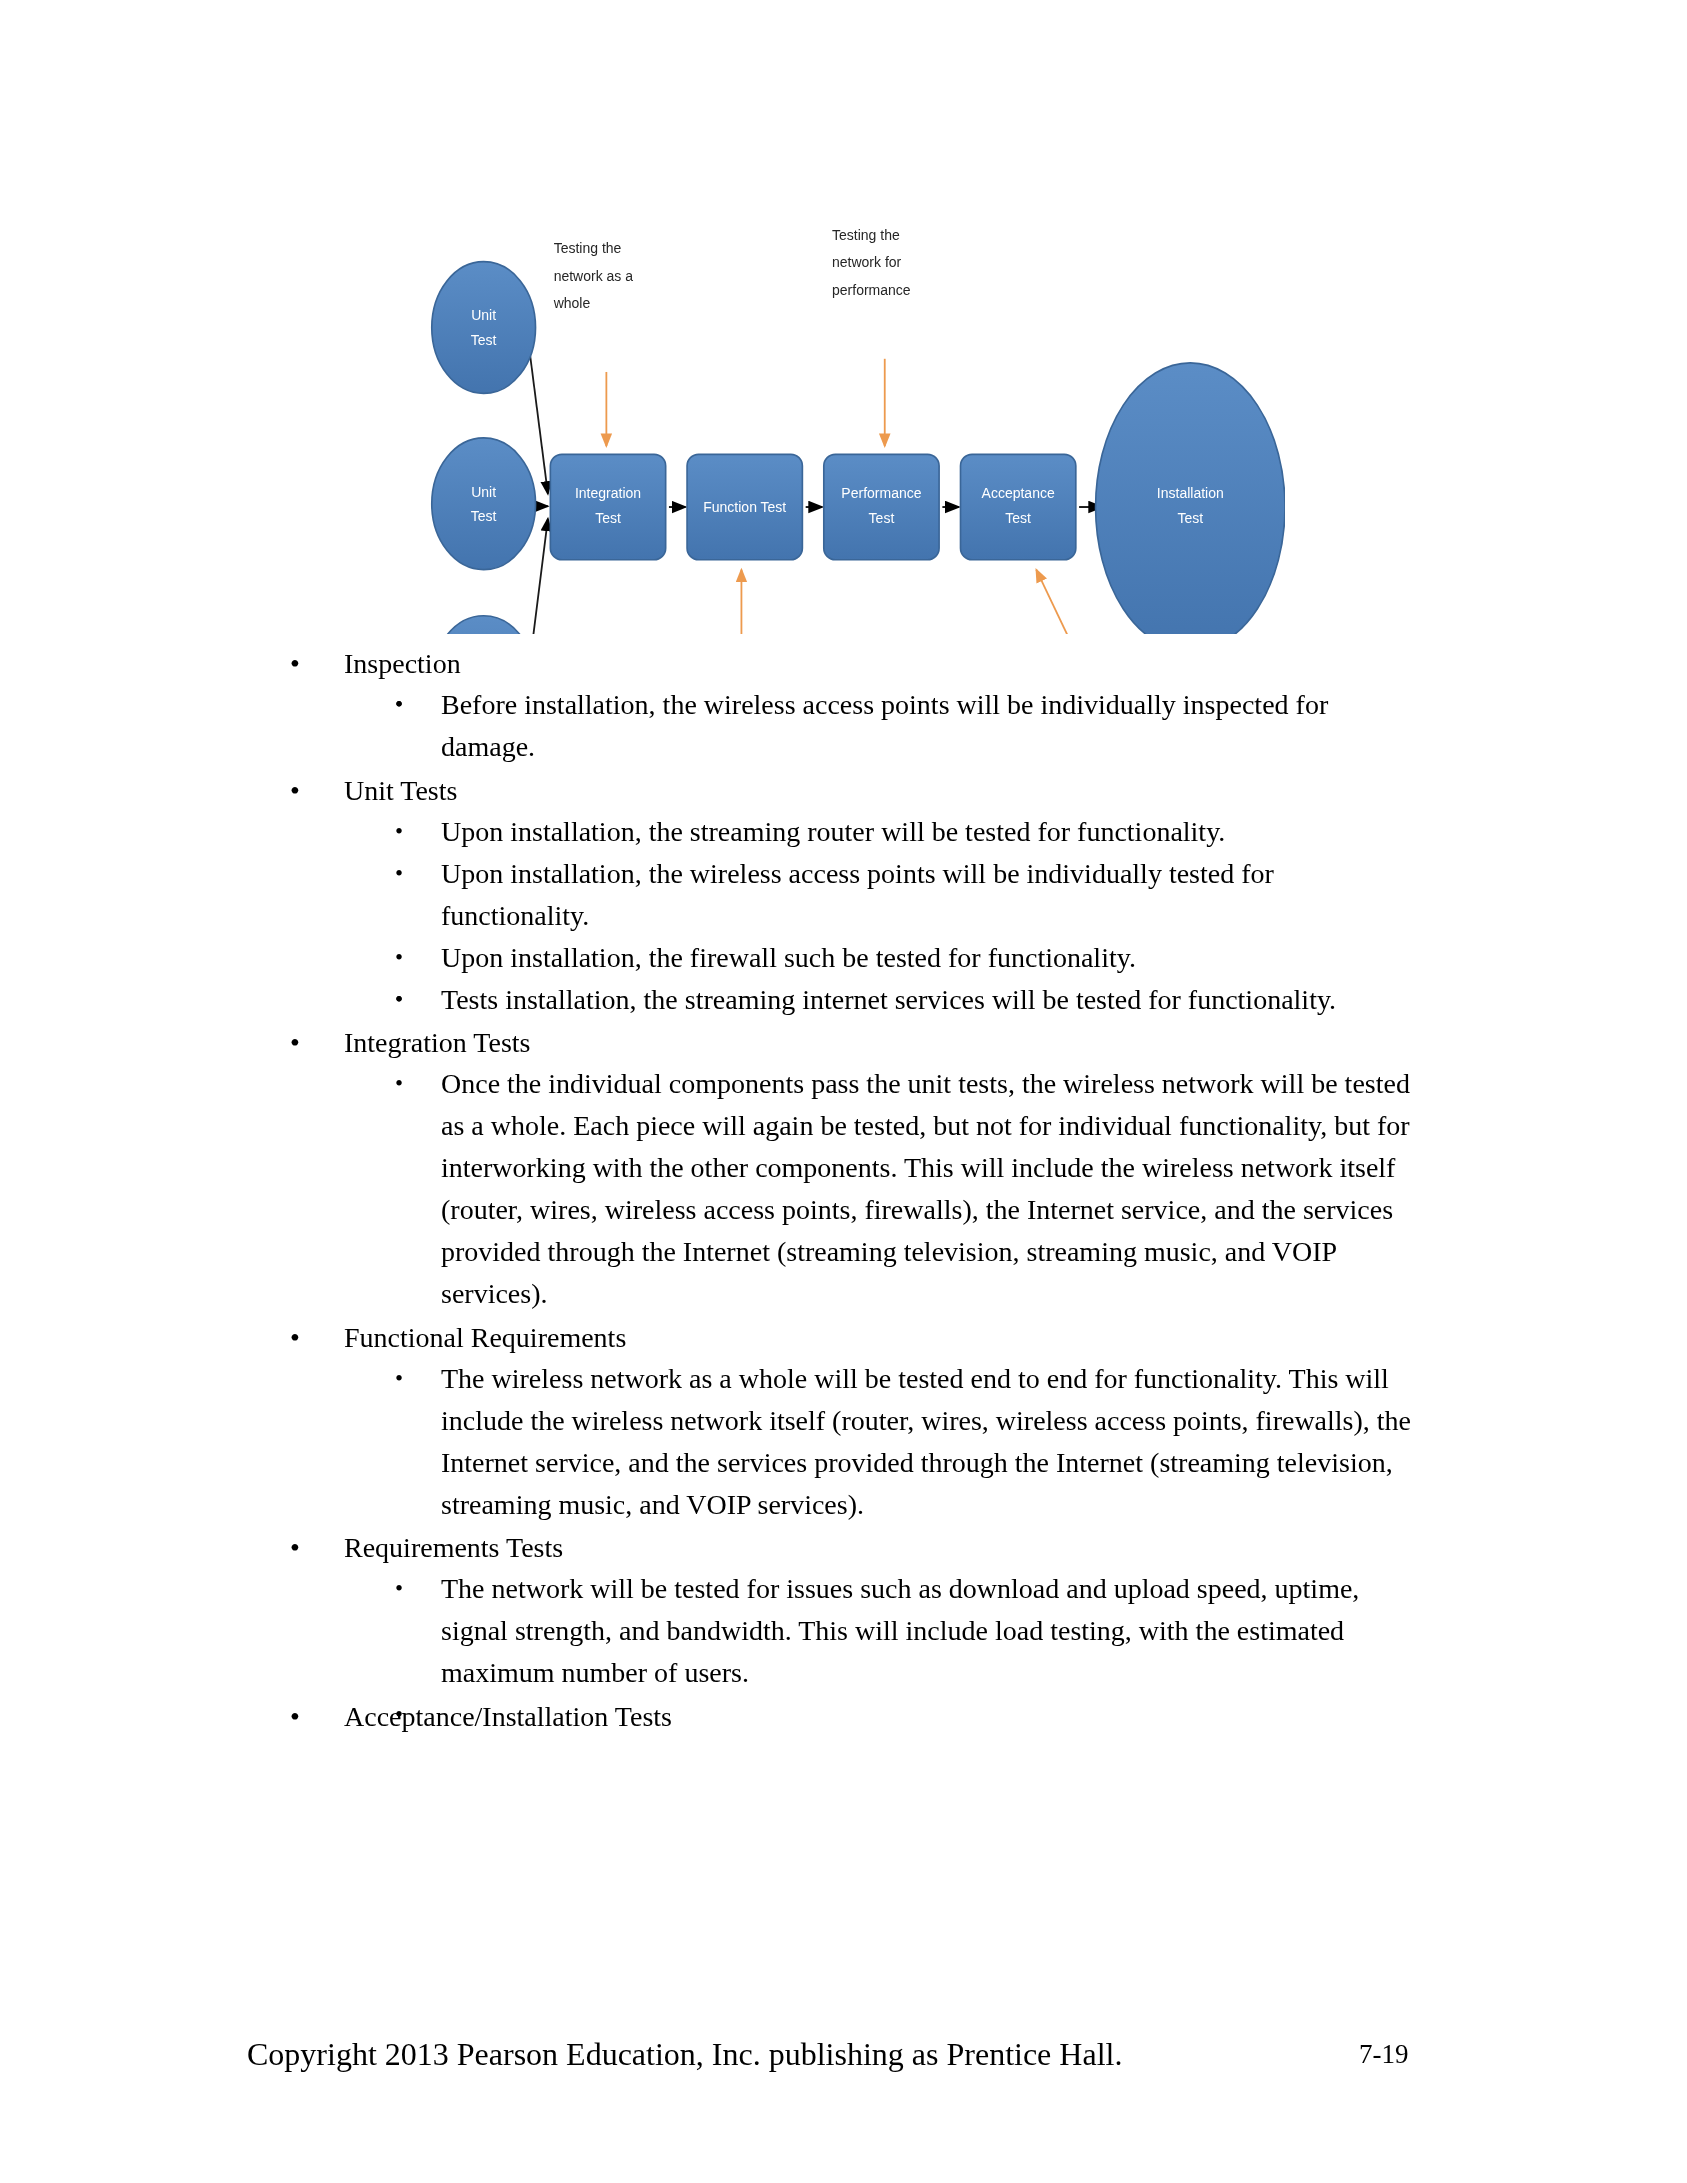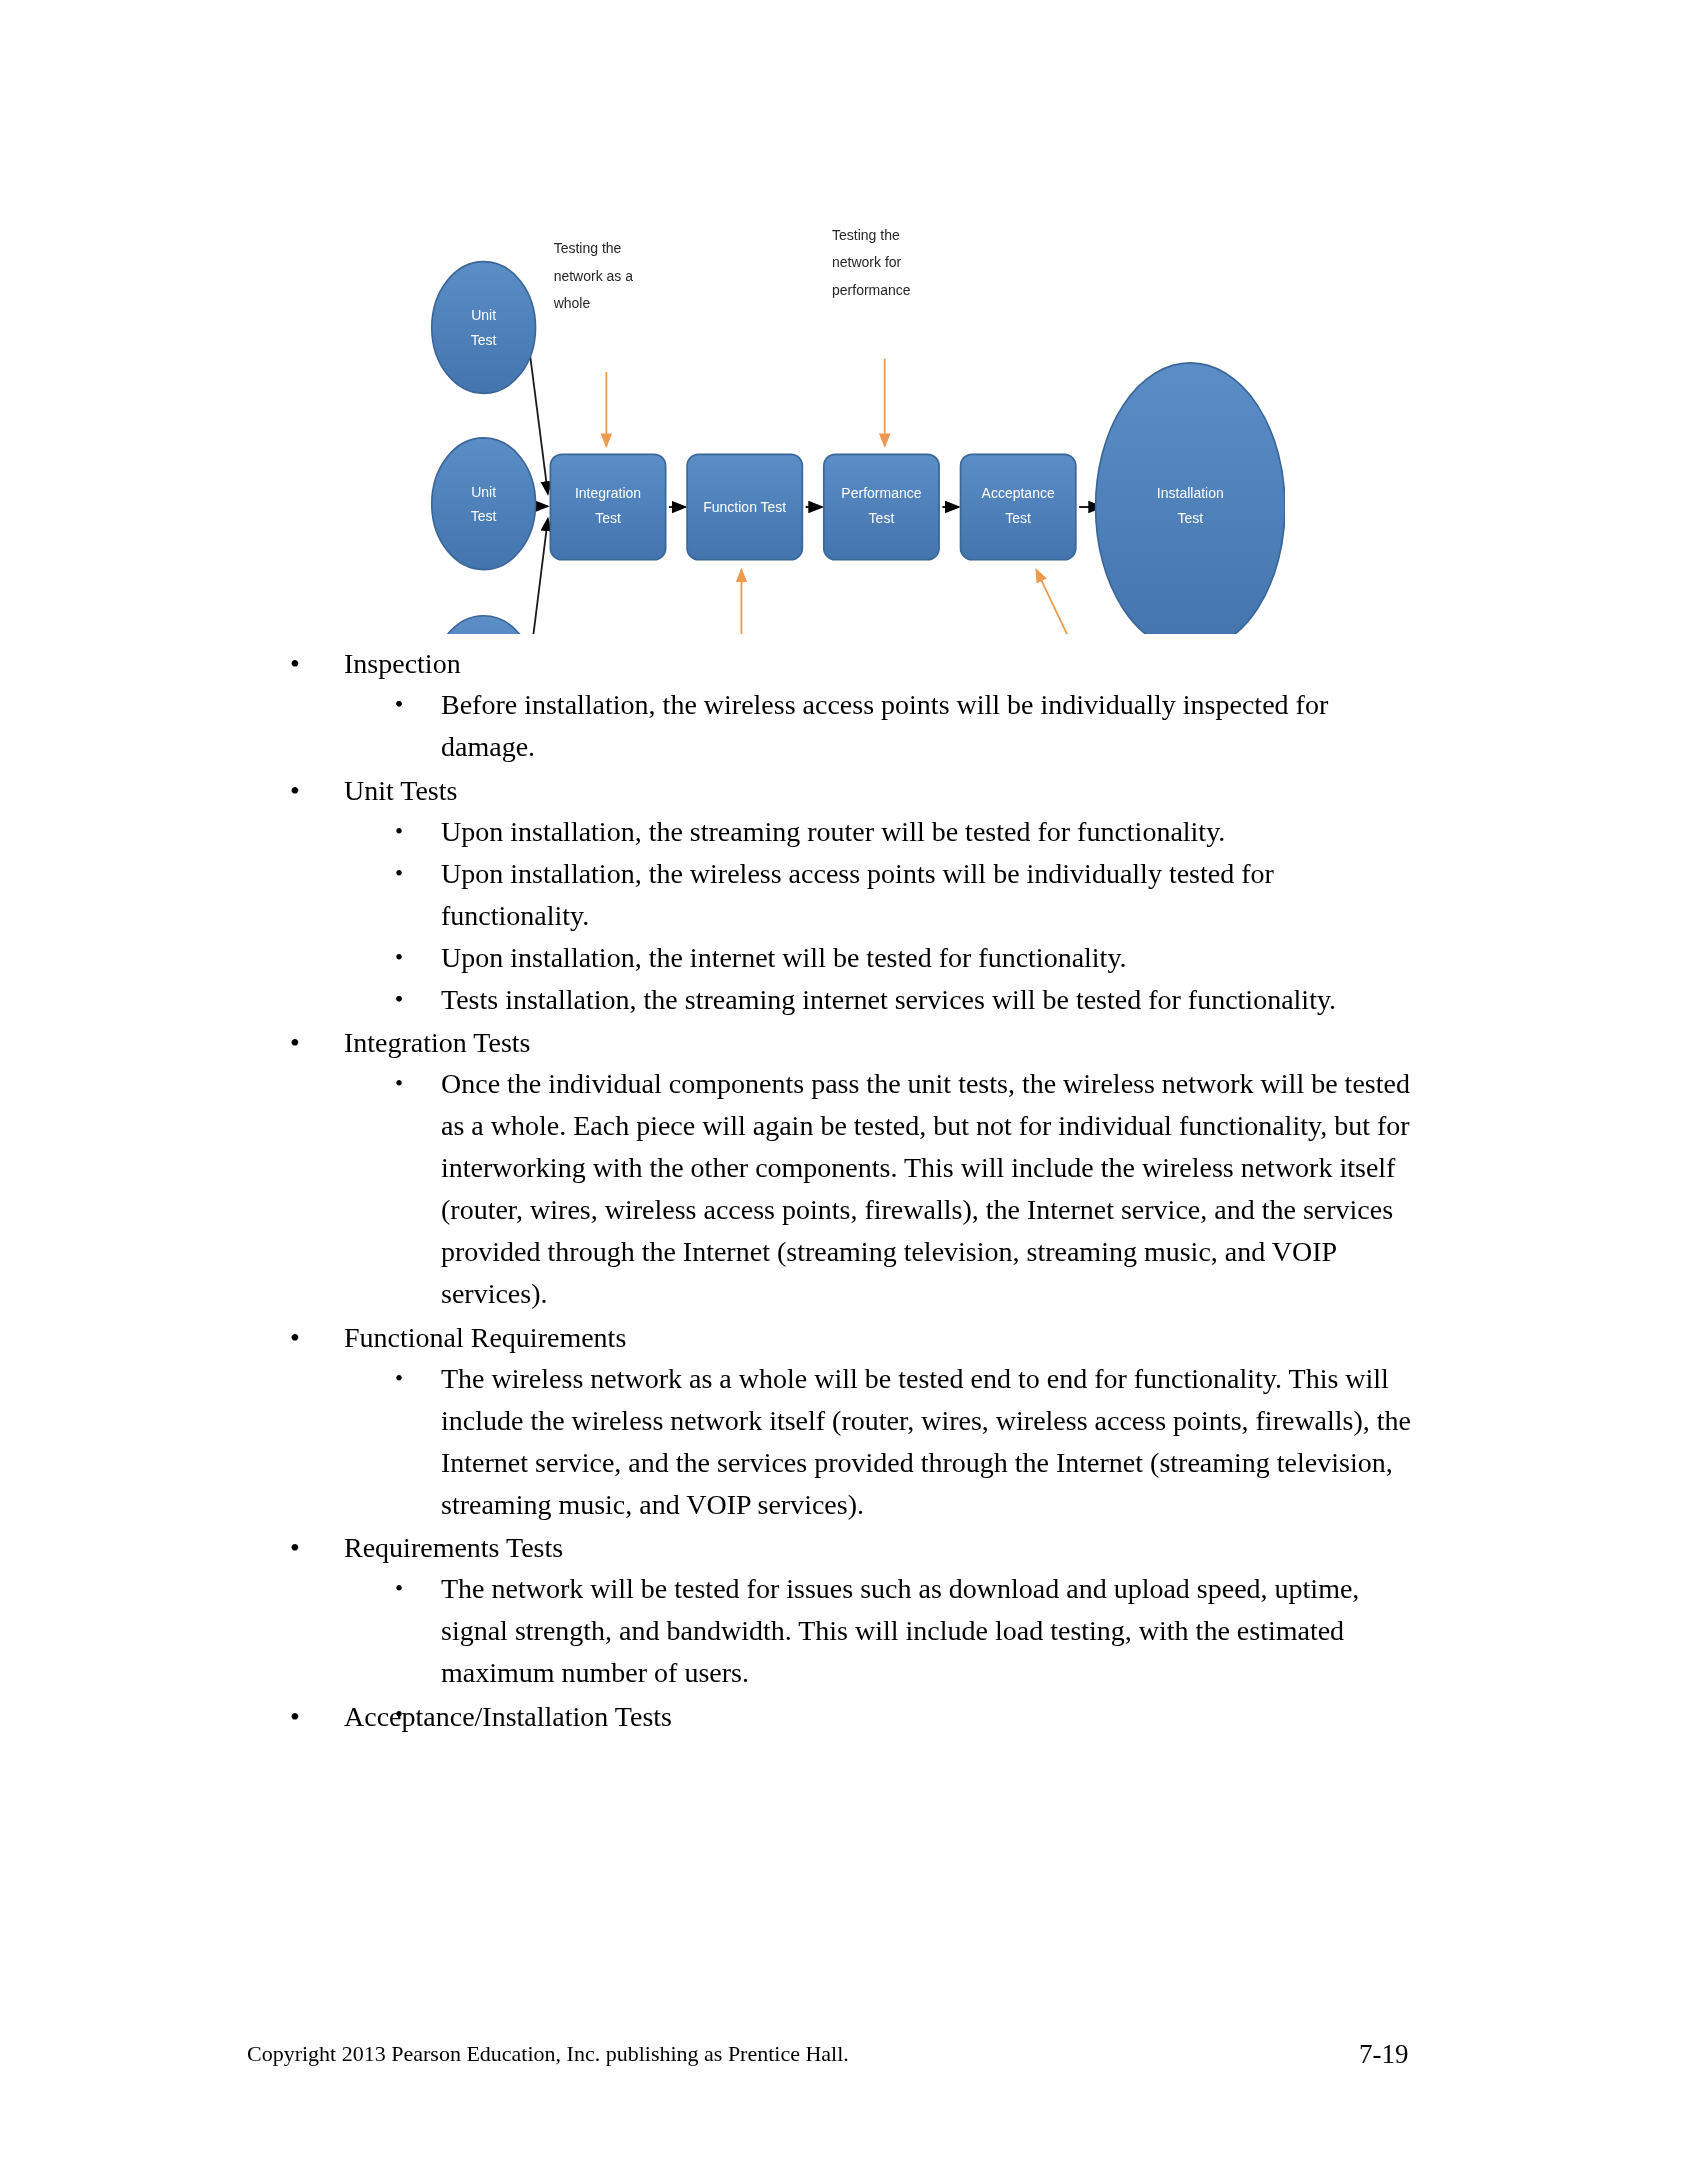--- a/index.html
+++ b/index.html
@@ -97,21 +97,21 @@
     position: absolute;
     left: 0;
     top: 2035px;
     width: 1687px;
     height: 41px;
   }
   #footer .copyright {
     position: absolute;
     left: 247px;
     top: 0;
-    font-size: 22px;
+    font-size: 32px;
     line-height: 38px;
     color: #000000;
   }
   #footer .pagenum {
     position: absolute;
     left: 1359px;
     top: 0;
     font-size: 27px;
     line-height: 38px;
     color: #000000;
@@ -236,21 +236,21 @@
 
   <div id="content">
     <ul class="lvl1" id="section-list">
         <li class="l1"><span class="bullet1">•</span><span>Inspection</span><ul class="lvl2">
             <li class="l2"><span class="bullet2">•</span></li>
             <li class="l2"><span class="bullet2">•</span><span>Before installation, the wireless access points will be individually inspected for damage.</span></li>
           </ul></li>
         <li class="l1"><span class="bullet1">•</span><span>Unit Tests</span><ul class="lvl2">
             <li class="l2"><span class="bullet2">•</span><span>Upon installation, the streaming router will be tested for functionality.</span></li>
             <li class="l2"><span class="bullet2">•</span><span>Upon installation, the wireless access points will be individually tested for functionality.</span></li>
-            <li class="l2"><span class="bullet2">•</span><span>Upon installation, the internet will be tested for functionality.</span></li>
+            <li class="l2"><span class="bullet2">•</span><span>Upon installation, the firewall such be tested for functionality.</span></li>
             <li class="l2"><span class="bullet2">•</span></li>
             <li class="l2"><span class="bullet2">•</span><span>Tests installation, the streaming internet services will be tested for functionality.</span></li>
           </ul></li>
         <li class="l1"><span class="bullet1">•</span><span>Integration Tests</span><ul class="lvl2">
             <li class="l2"><span class="bullet2">•</span><span>Once the individual components pass the unit tests, the wireless network will be tested as a whole. Each piece will again be tested, but not for individual functionality, but for interworking with the other components. This will include the wireless network itself (router, wires, wireless access points, firewalls), the Internet service, and the services provided through the Internet (streaming television, streaming music, and VOIP services).</span></li>
           </ul></li>
         <li class="l1"><span class="bullet1">•</span><span>Functional Requirements</span><ul class="lvl2">
             <li class="l2"><span class="bullet2">•</span><span>The wireless network as a whole will be tested end to end for functionality. This will include the wireless network itself (router, wires, wireless access points, firewalls), the Internet service, and the services provided through the Internet (streaming television, streaming music, and VOIP services).</span></li>
           </ul></li>
         <li class="l1"><span class="bullet1">•</span><span>Requirements Tests</span><ul class="lvl2">

